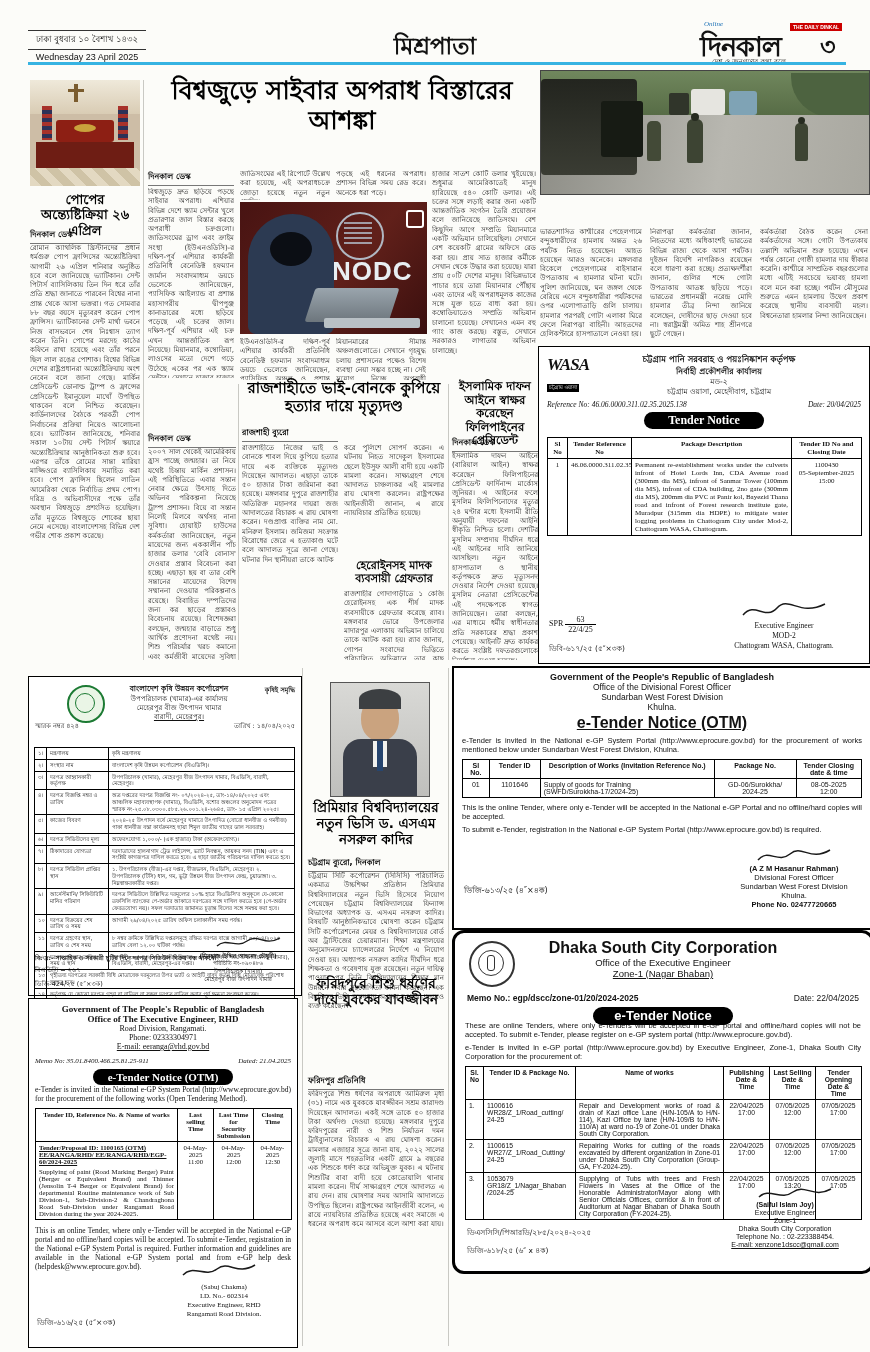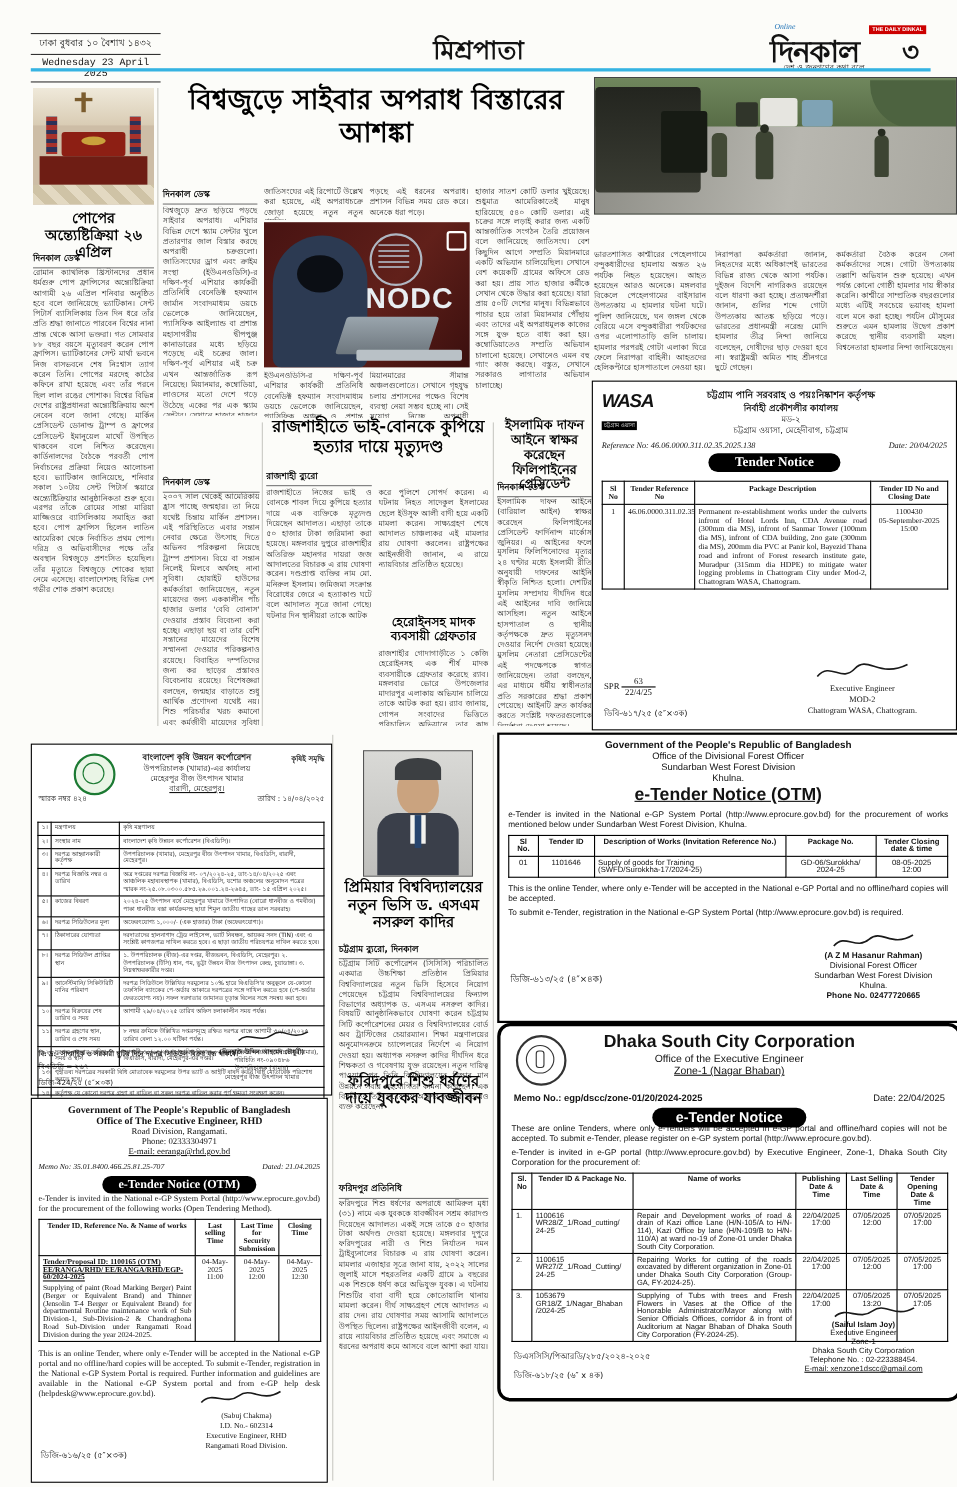--- a/index.html
+++ b/index.html
@@ -23,21 +23,21 @@
   .serif-i{font-style:italic}
   .small-sans{font-family:"Liberation Sans",sans-serif}
 </style>
 </head>
 <body>
 
 <div class="page">
 
   <div class="abs" style="left:28px;top:30px;width:118px;border-top:1px solid #333;border-bottom:1px solid #333">
     <div class="bn" style="font-size:8.5px;text-align:center;padding:2px 0;border-bottom:1px solid #333">ঢাকা বুধবার ১০ বৈশাখ ১৪৩২</div>
-    <div style="font-size:9px;text-align:center;padding:2px 0;font-family:Liberation Mono, monospace">Wednesday 23 April 2025</div>
+    <div style="font-size:9px;text-align:center;padding:2px 0;font-family:Liberation Sans, sans-serif">Wednesday 23 April 2025</div>
   </div>
   <div class="abs bn" style="left:355px;top:28px;width:160px;text-align:center;font-size:23px;font-weight:700">মিশ্রপাতা</div>
   <div class="abs" style="left:698px;top:18px;width:150px;height:44px">
     <span class="abs" style="left:6px;top:2px;font-size:7px;font-style:italic;color:#1a6fb5">Online</span>
     <span class="abs bn" style="left:2px;top:8px;font-size:27px;font-weight:900;letter-spacing:-1px">দিনকাল</span>
     <span class="abs" style="left:92px;top:5px;background:#c00;color:#fff;font-size:5px;font-weight:700;padding:1px 3px;font-family:'Liberation Sans',sans-serif">THE DAILY DINKAL</span>
     <span class="abs bn" style="left:122px;top:10px;font-size:24px;font-weight:900">৩</span>
     <span class="abs bn" style="left:14px;top:38px;font-size:7px">দেশ ও জনগণের কথা বলে</span>
   </div>
   <div class="abs" style="left:28px;top:62px;width:818px;height:3px;background:#36b3e2"></div>
@@ -112,21 +112,21 @@
     <div class="abs" style="left:254px;top:52px;width:13px;height:38px;background:#3d4433;border-radius:5px 5px 2px 2px"></div>
     <div class="abs" style="left:257px;top:46px;width:7px;height:7px;background:#262b20;border-radius:50%"></div>
     <div class="abs" style="left:106px;top:50px;width:14px;height:40px;background:#434a37;border-radius:5px 5px 2px 2px"></div>
   </div>
   <div class="abs bt" style="left:540px;top:228px;width:102px;height:114px">ভারতশাসিত কাশ্মীরের পেহেলগামে বন্দুকধারীদের হামলায় অন্তত ২৬ পর্যটক নিহত হয়েছেন। আহত হয়েছেন আরও অনেকে। মঙ্গলবার বিকেলে পেহেলগামের বাইসারান উপত্যকায় এ হামলার ঘটনা ঘটে। পুলিশ জানিয়েছে, ঘন জঙ্গল থেকে বেরিয়ে এসে বন্দুকধারীরা পর্যটকদের ওপর এলোপাতাড়ি গুলি চালায়। হামলার পরপরই গোটা এলাকা ঘিরে ফেলে নিরাপত্তা বাহিনী। আহতদের হেলিকপ্টারে হাসপাতালে নেওয়া হয়।</div>
   <div class="abs bt" style="left:650px;top:228px;width:102px;height:114px">নিরাপত্তা কর্মকর্তারা জানান, নিহতদের মধ্যে অধিকাংশই ভারতের বিভিন্ন রাজ্য থেকে আসা পর্যটক। দুইজন বিদেশি নাগরিকও রয়েছেন বলে ধারণা করা হচ্ছে। প্রত্যক্ষদর্শীরা জানান, গুলির শব্দে গোটা উপত্যকায় আতঙ্ক ছড়িয়ে পড়ে। ভারতের প্রধানমন্ত্রী নরেন্দ্র মোদি হামলার তীব্র নিন্দা জানিয়ে বলেছেন, দোষীদের ছাড় দেওয়া হবে না। স্বরাষ্ট্রমন্ত্রী অমিত শাহ শ্রীনগরে ছুটে গেছেন।</div>
   <div class="abs bt" style="left:760px;top:228px;width:108px;height:114px">কর্মকর্তারা বৈঠক করেন সেনা কর্মকর্তাদের সঙ্গে। গোটা উপত্যকায় তল্লাশি অভিযান শুরু হয়েছে। এখন পর্যন্ত কোনো গোষ্ঠী হামলার দায় স্বীকার করেনি। কাশ্মীরে সাম্প্রতিক বছরগুলোর মধ্যে এটিই সবচেয়ে ভয়াবহ হামলা বলে মনে করা হচ্ছে। পর্যটন মৌসুমের শুরুতে এমন হামলায় উদ্বেগ প্রকাশ করেছে স্থানীয় ব্যবসায়ী মহল। বিশ্বনেতারা হামলার নিন্দা জানিয়েছেন।</div>
 
   <div class="abs box" style="left:538px;top:346px;width:330px;height:316px">
     <div class="abs" style="left:8px;top:8px;width:56px;height:34px">
-      <div style="font-family:Liberation Sans, sans-serif;font-weight:900;font-style:italic;font-size:17px;letter-spacing:-1px">WASA</div>
+      <div style="font-family:Liberation Serif, serif;font-weight:900;font-style:italic;font-size:17px;letter-spacing:-1px">WASA</div>
       <div class="bn" style="font-size:5px;background:#000;color:#fff;display:inline-block;padding:0 2px">চট্টগ্রাম ওয়াসা</div>
     </div>
     <div class="abs bn center" style="left:64px;top:6px;width:232px;font-size:8.5px;font-weight:700">চট্টগ্রাম পানি সরবরাহ ও পয়ঃনিষ্কাশন কর্তৃপক্ষ</div>
     <div class="abs bn center" style="left:64px;top:18px;width:232px;font-size:8px;font-weight:700">নির্বাহী প্রকৌশলীর কার্যালয়</div>
     <div class="abs bn center" style="left:64px;top:29px;width:232px;font-size:7.5px">মড-২</div>
     <div class="abs bn center" style="left:64px;top:39px;width:232px;font-size:7.5px">চট্টগ্রাম ওয়াসা, মেহেদীবাগ, চট্টগ্রাম</div>
     <div class="abs serif-i" style="left:8px;top:53px;font-size:7.5px">Reference No: 46.06.0000.311.02.35.2025.138</div>
     <div class="abs serif-i" style="right:8px;top:53px;font-size:7.5px">Date: 20/04/2025</div>
     <div class="abs pill" style="left:105px;top:65px;width:120px;height:17px;font-size:12px;line-height:17px">Tender Notice</div>
     <table class="tnd abs" style="left:8px;top:90px;width:314px;font-size:7px;font-family:'Liberation Serif',serif">
@@ -405,21 +405,21 @@
     <div class="abs bn center" style="left:150px;top:290px;width:118px;font-size:5.6px">উপপরিচালক (খামার)</div>
     <div class="abs bn center" style="left:150px;top:298px;width:118px;font-size:5.6px">মেহেরপুর বীজ উৎপাদন খামার</div>
   </div>
 
   <div class="abs box" style="left:28px;top:998px;width:268px;height:348px">
     <div class="center" style="font-size:9px;font-weight:700;margin-top:5px">Government of The People's Republic of Bangladesh</div>
     <div class="center" style="font-size:9px;font-weight:700">Office of The Executive Engineer, RHD</div>
     <div class="center" style="font-size:8px">Road Division, Rangamati.</div>
     <div class="center" style="font-size:8px">Phone: 02333304971</div>
     <div class="center u" style="font-size:8px">E-mail: eeranga@rhd.gov.bd</div>
-    <div class="abs serif-i" style="left:6px;top:58px;font-size:7px">Memo No: 35.01.8400.466.25.81.25-707</div>
+    <div class="abs serif-i" style="left:6px;top:58px;font-size:7px">Memo No: 35.01.8400.466.25.81.25-911</div>
     <div class="abs serif-i" style="right:6px;top:58px;font-size:7px">Dated: 21.04.2025</div>
     <div class="abs pill" style="left:64px;top:70px;width:140px;height:16px;font-size:11px;line-height:16px">e-Tender Notice (OTM)</div>
     <div style="font-size:7.5px;margin:34px 6px 0;text-align:justify">e-Tender is invited in the National e-GP System Portal (http://www.eprocure.gov.bd) for the procurement of the following works (Open Tendering Method).</div>
     <table class="tnd" style="width:256px;margin:5px 6px 0;font-size:6.8px">
       <colgroup>
           <col style="width:142px">
           <col style="width:36px">
           <col style="width:40px">
           <col style="width:38px">
         </colgroup>

